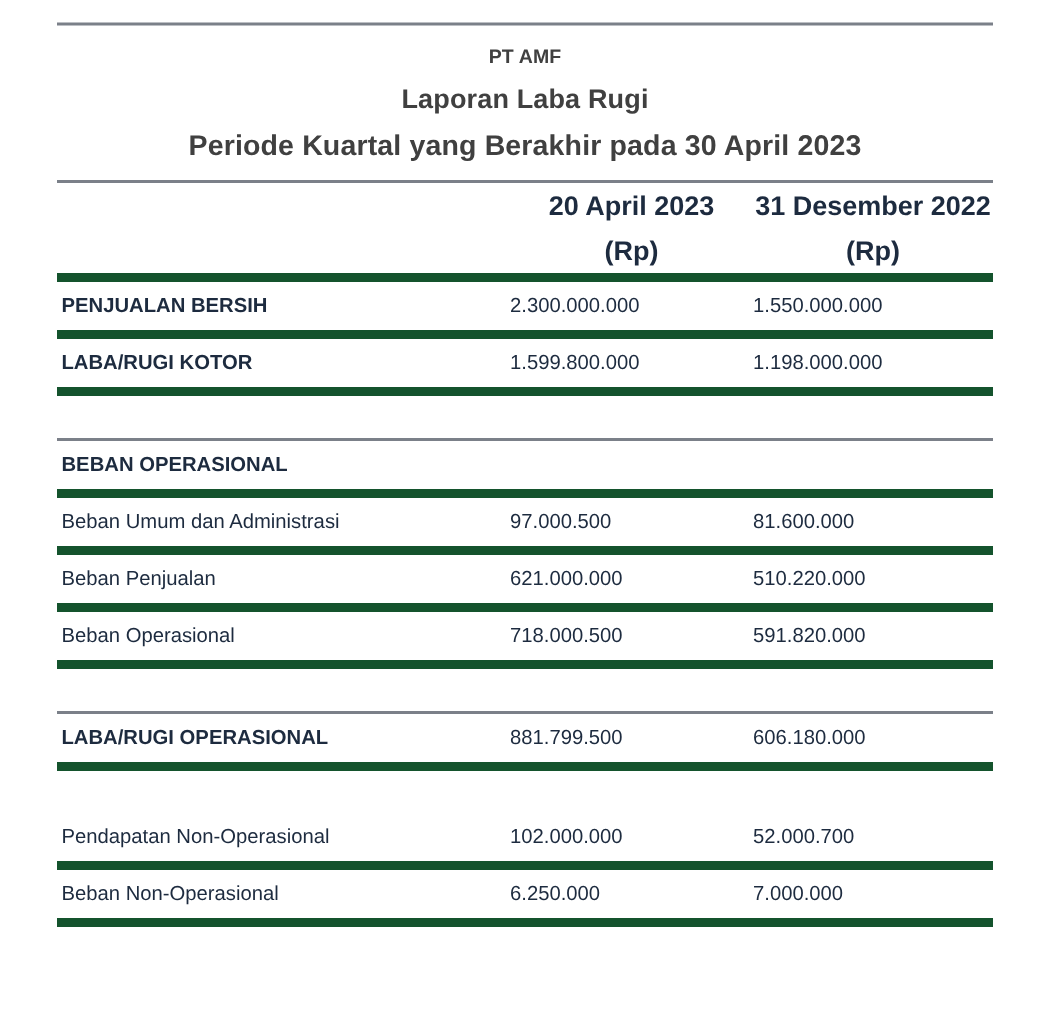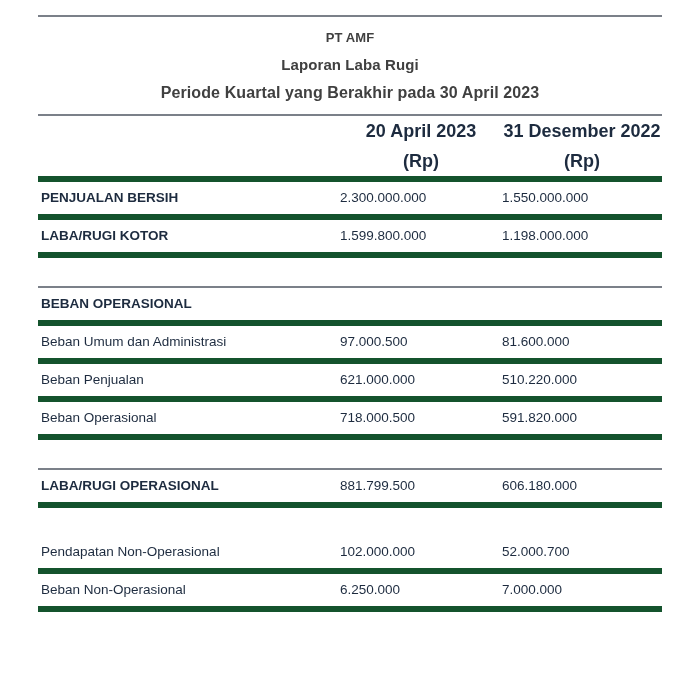--- a/index.html
+++ b/index.html
@@ -44,22 +44,22 @@
   }
   .titleline {
     font-weight: bold;
     font-size: 13.5px;
     letter-spacing: .1px;
     line-height: 1;
     padding: 6px 0 7px 0;
     color: #404040;
   }
   .titleline.t1 { font-size: 13px; padding-top: 7px; }
-  .titleline.t2 { font-size: 15px; }
-  .titleline.t3 { font-size: 16px; }
+  .titleline.t2 { font-size: 18px; }
+  .titleline.t3 { font-size: 19px; }
 
   
   table.fin {
     width: 100%;
     border-collapse: collapse;
     table-layout: fixed;
   }
   table.fin col.c-label { width: 302px; }
   table.fin col.c-v1    { width: 162px; }
   table.fin col.c-v2    { width: 160px; }

